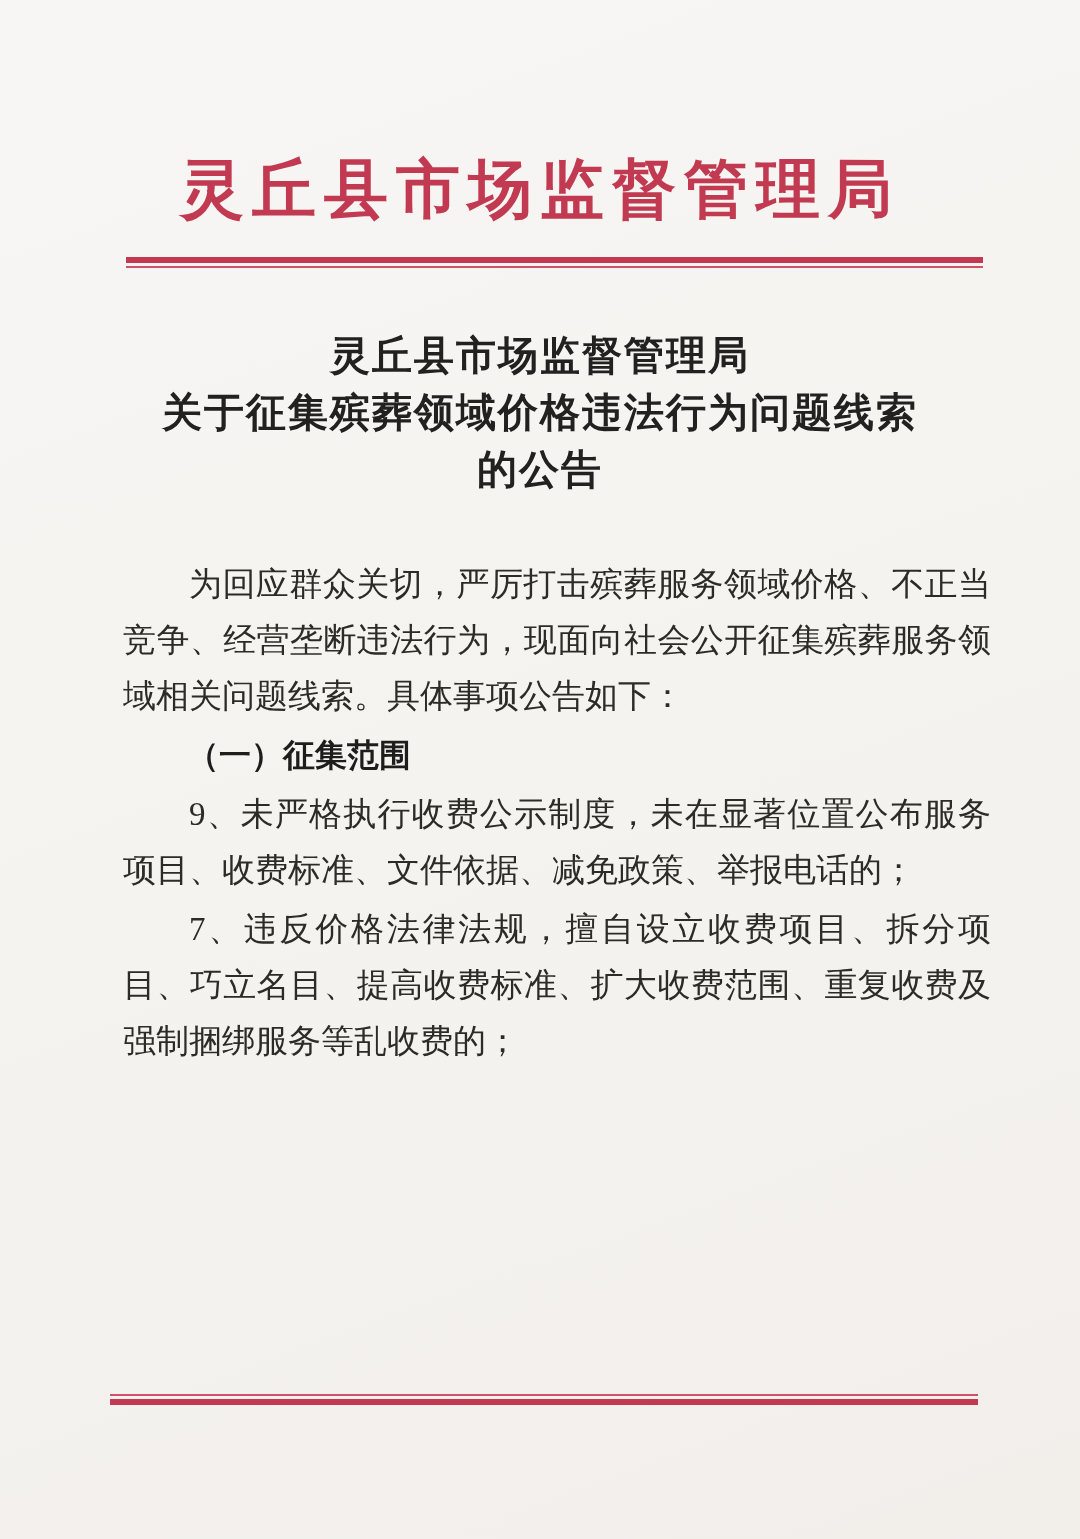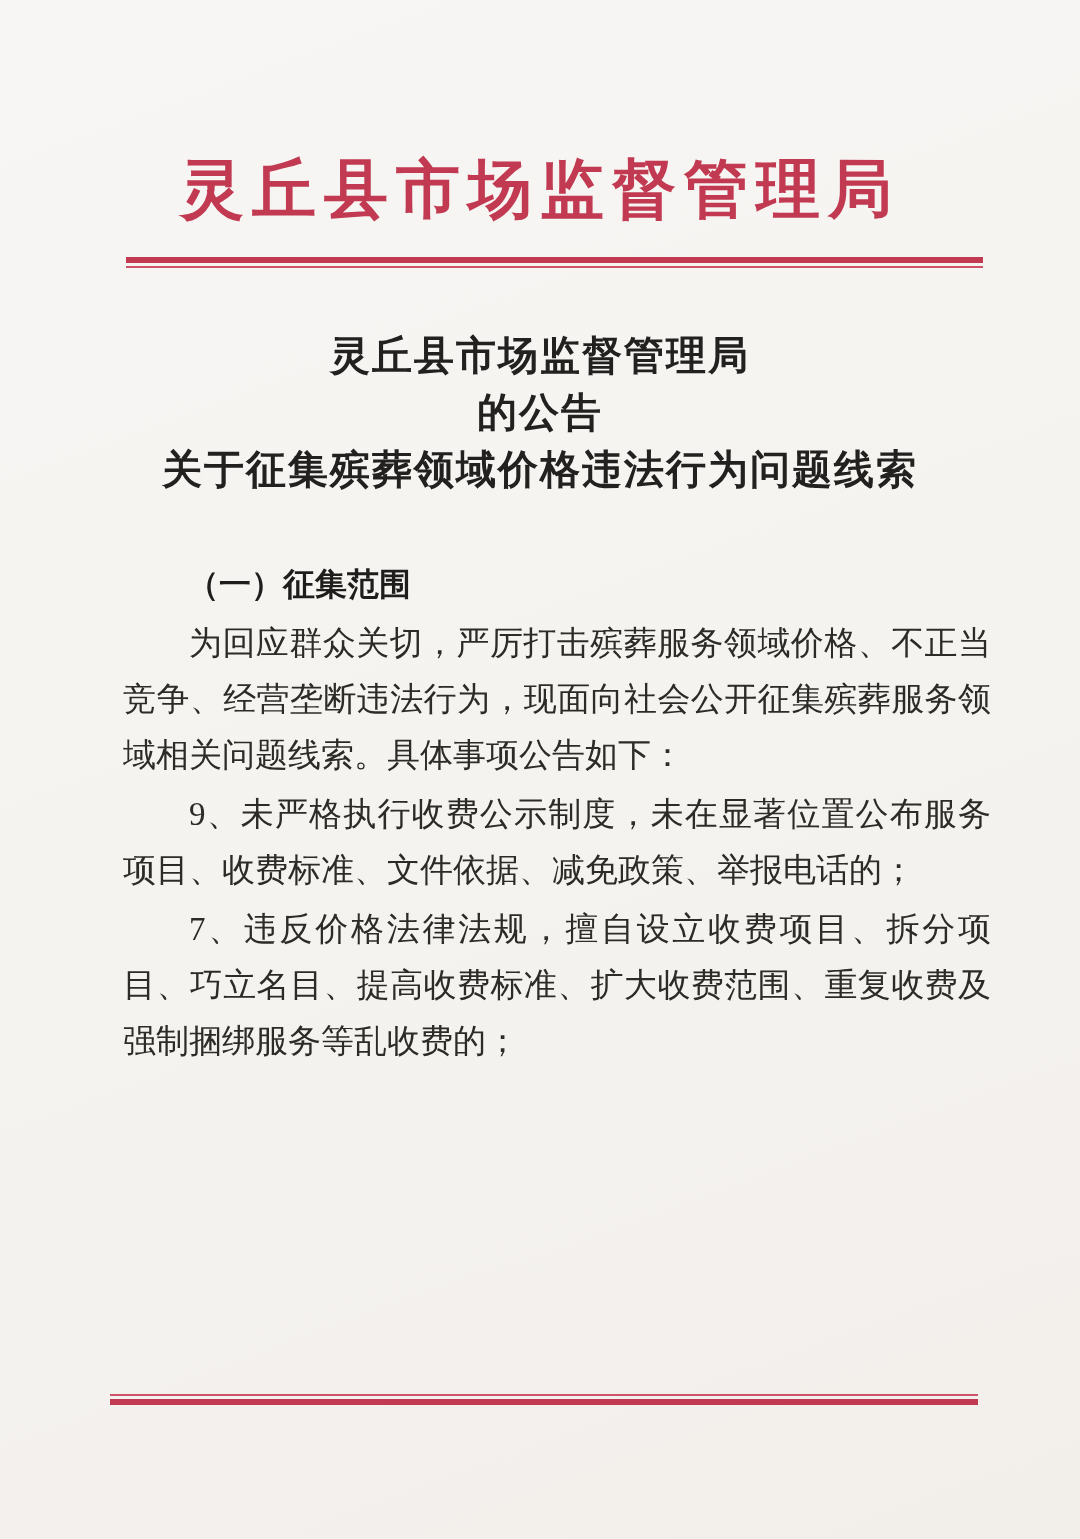--- a/index.html
+++ b/index.html
@@ -80,27 +80,27 @@
 
   <div class="letterhead">灵丘县市场监督管理局</div>
 
   <div class="rule rule-top">
     <div class="bar-thick"></div>
     <div class="bar-thin"></div>
   </div>
 
   <div class="doc-title">
     <div>灵丘县市场监督管理局</div>
+    <div>关于征集殡葬领域价格违法行为问题线索</div>
     <div>的公告</div>
-    <div>关于征集殡葬领域价格违法行为问题线索</div>
   </div>
 
   <div class="body-text">
+    <p class="para">为回应群众关切，严厉打击殡葬服务领域价格、不正当竞争、经营垄断违法行为，现面向社会公开征集殡葬服务领域相关问题线索。具体事项公告如下：</p>
     <p class="para para-heading">（一）征集范围</p>
-    <p class="para">为回应群众关切，严厉打击殡葬服务领域价格、不正当竞争、经营垄断违法行为，现面向社会公开征集殡葬服务领域相关问题线索。具体事项公告如下：</p>
     <p class="para">9、未严格执行收费公示制度，未在显著位置公布服务项目、收费标准、文件依据、减免政策、举报电话的；</p>
     <p class="para">7、违反价格法律法规，擅自设立收费项目、拆分项目、巧立名目、提高收费标准、扩大收费范围、重复收费及强制捆绑服务等乱收费的；</p>
   </div>
 
   <div class="rule rule-bottom">
     <div class="bar-thin"></div>
     <div class="bar-thick"></div>
   </div>
 
 </div>

